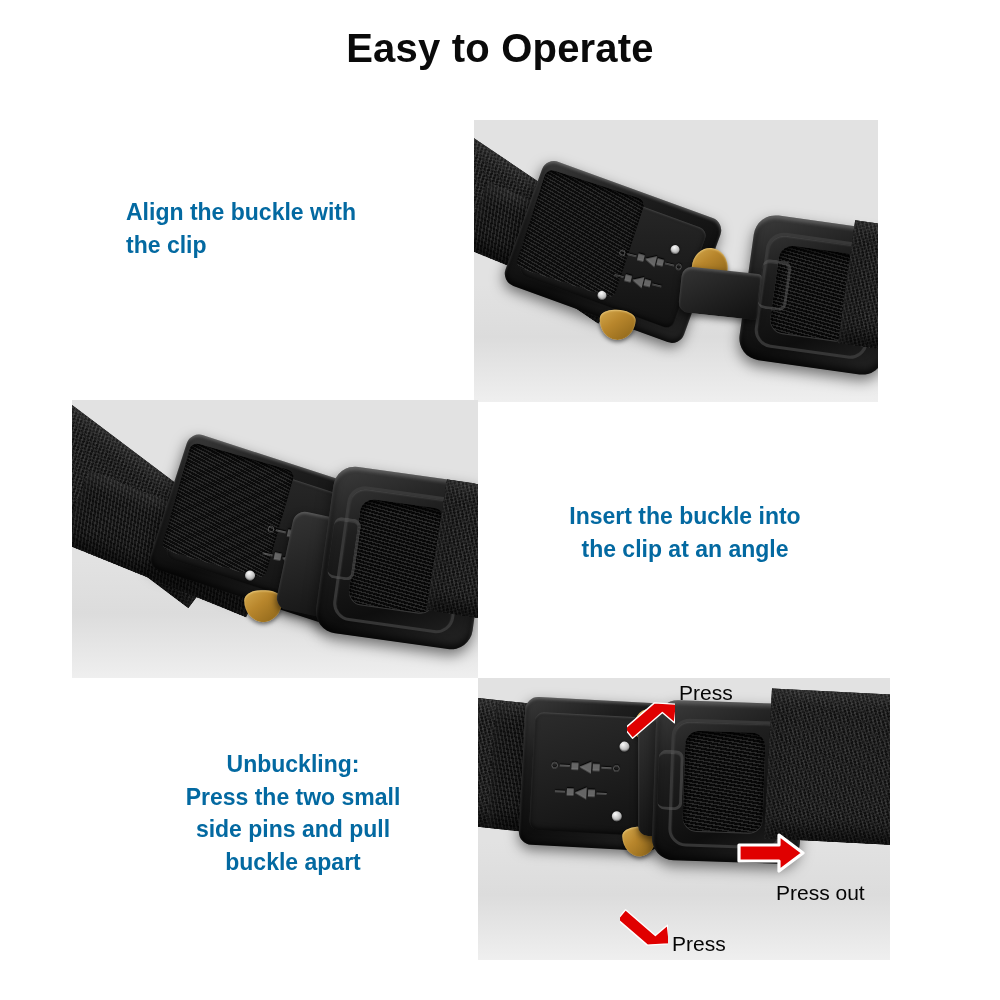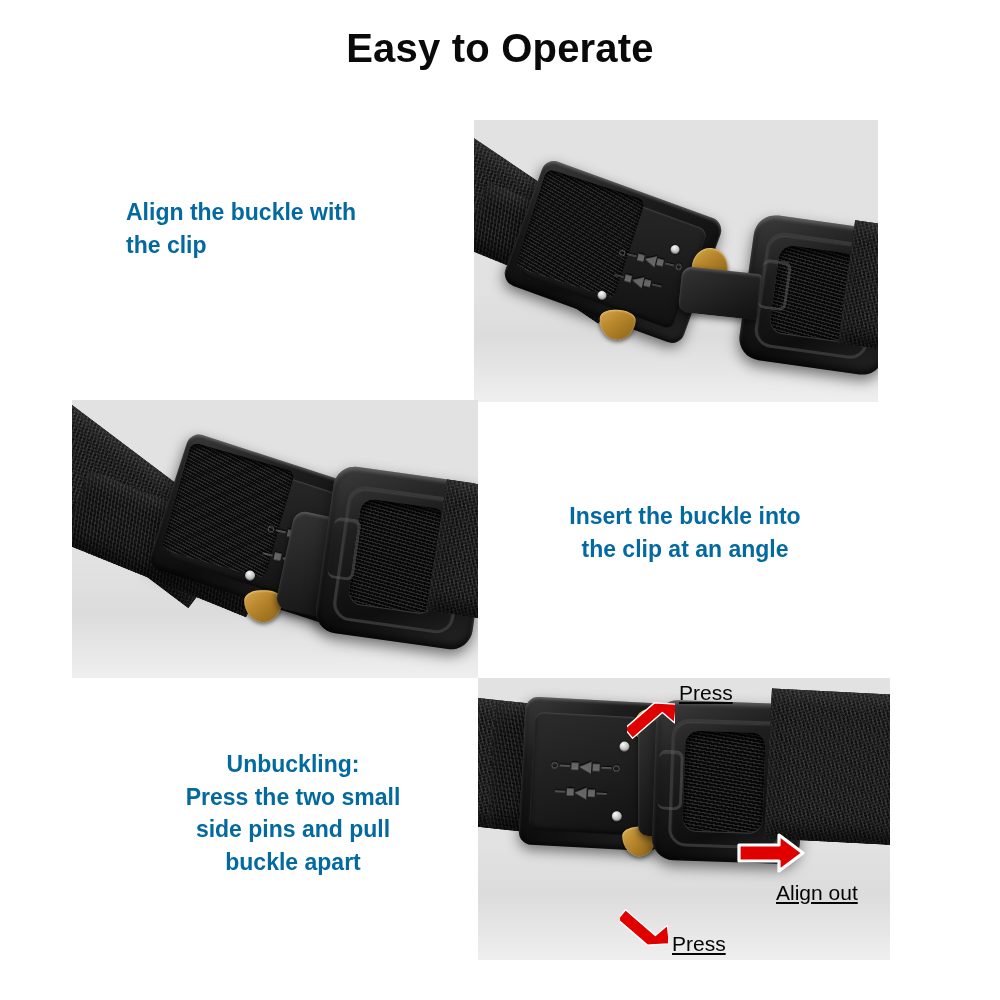--- a/index.html
+++ b/index.html
@@ -150,21 +150,20 @@
   #caption-3{left:143px;top:748px;width:300px;font-size:23px;text-align:center;}
 
   
   .annot{
     position:absolute;
     color:#050505;
     font-size:21px;
     font-weight:normal;
     font-family:"Liberation Sans", sans-serif;
     white-space:nowrap;
-    text-decoration:underline;
   }
   #annot-press-top{left:679px;top:681px;}
   #annot-press-bottom{left:672px;top:932px;}
   #annot-pull-out{left:776px;top:881px;}
 
   
   .arrow{position:absolute;}
   #arrow-press-top{left:627px;top:694px;width:48px;height:56px;}
   #arrow-press-bottom{left:620px;top:898px;width:48px;height:56px;}
   #arrow-pull-out{left:735px;top:832px;width:72px;height:42px;}
@@ -262,21 +261,21 @@
 the clip</div>
   <div class="caption" id="caption-3">Unbuckling:
 Press the two small
 side pins and pull
 buckle apart</div>
   <div class="caption" id="caption-2">Insert the buckle into
 the clip at an angle</div>
 
   <div class="annot" id="annot-press-top">Press</div>
   <div class="annot" id="annot-press-bottom">Press</div>
-  <div class="annot" id="annot-pull-out">Align out</div>
+  <div class="annot" id="annot-pull-out">Press out</div>
 
   <svg class="arrow" id="arrow-press-top" viewBox="0 0 48 56">
     <path d="M41 2 L46 20 L31 15 L13 50 L2 44 L20 9 Z" fill="#e00000" stroke="#ffffff" stroke-width="1.4" stroke-linejoin="round" transform="rotate(22 24 28)"></path>
   </svg>
 
   <svg class="arrow" id="arrow-press-bottom" viewBox="0 0 48 56">
     <path d="M41 54 L46 36 L31 41 L13 6 L2 12 L20 47 Z" fill="#e00000" stroke="#ffffff" stroke-width="1.4" stroke-linejoin="round" transform="rotate(-22 24 28)"></path>
   </svg>
 
   <svg class="arrow" id="arrow-pull-out" viewBox="0 0 72 42">

